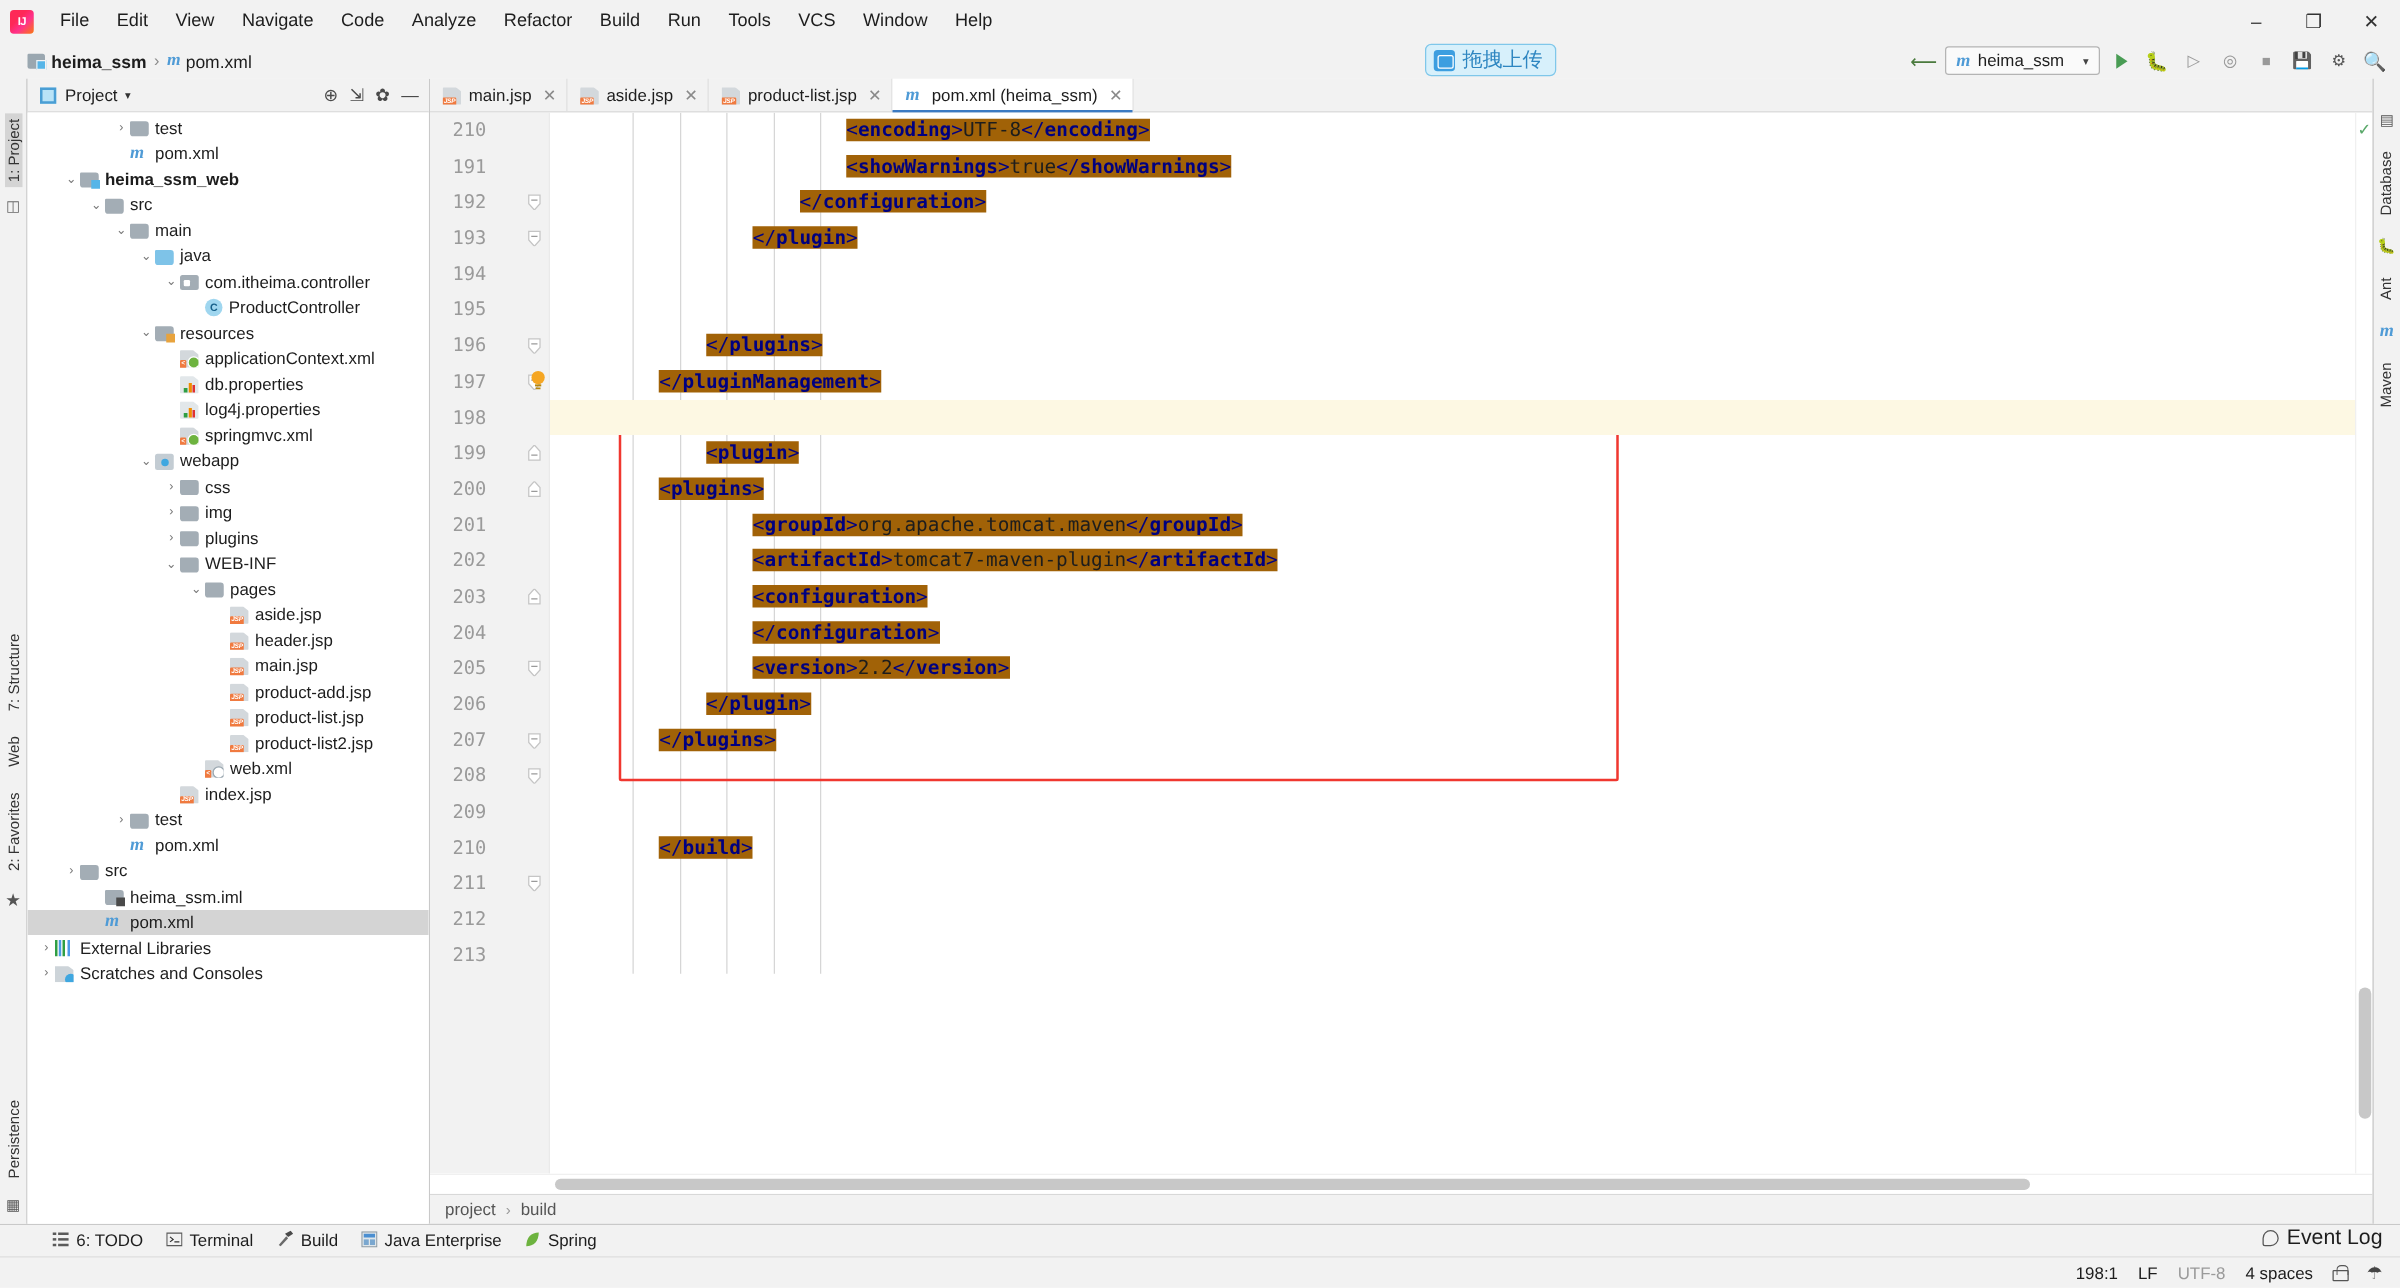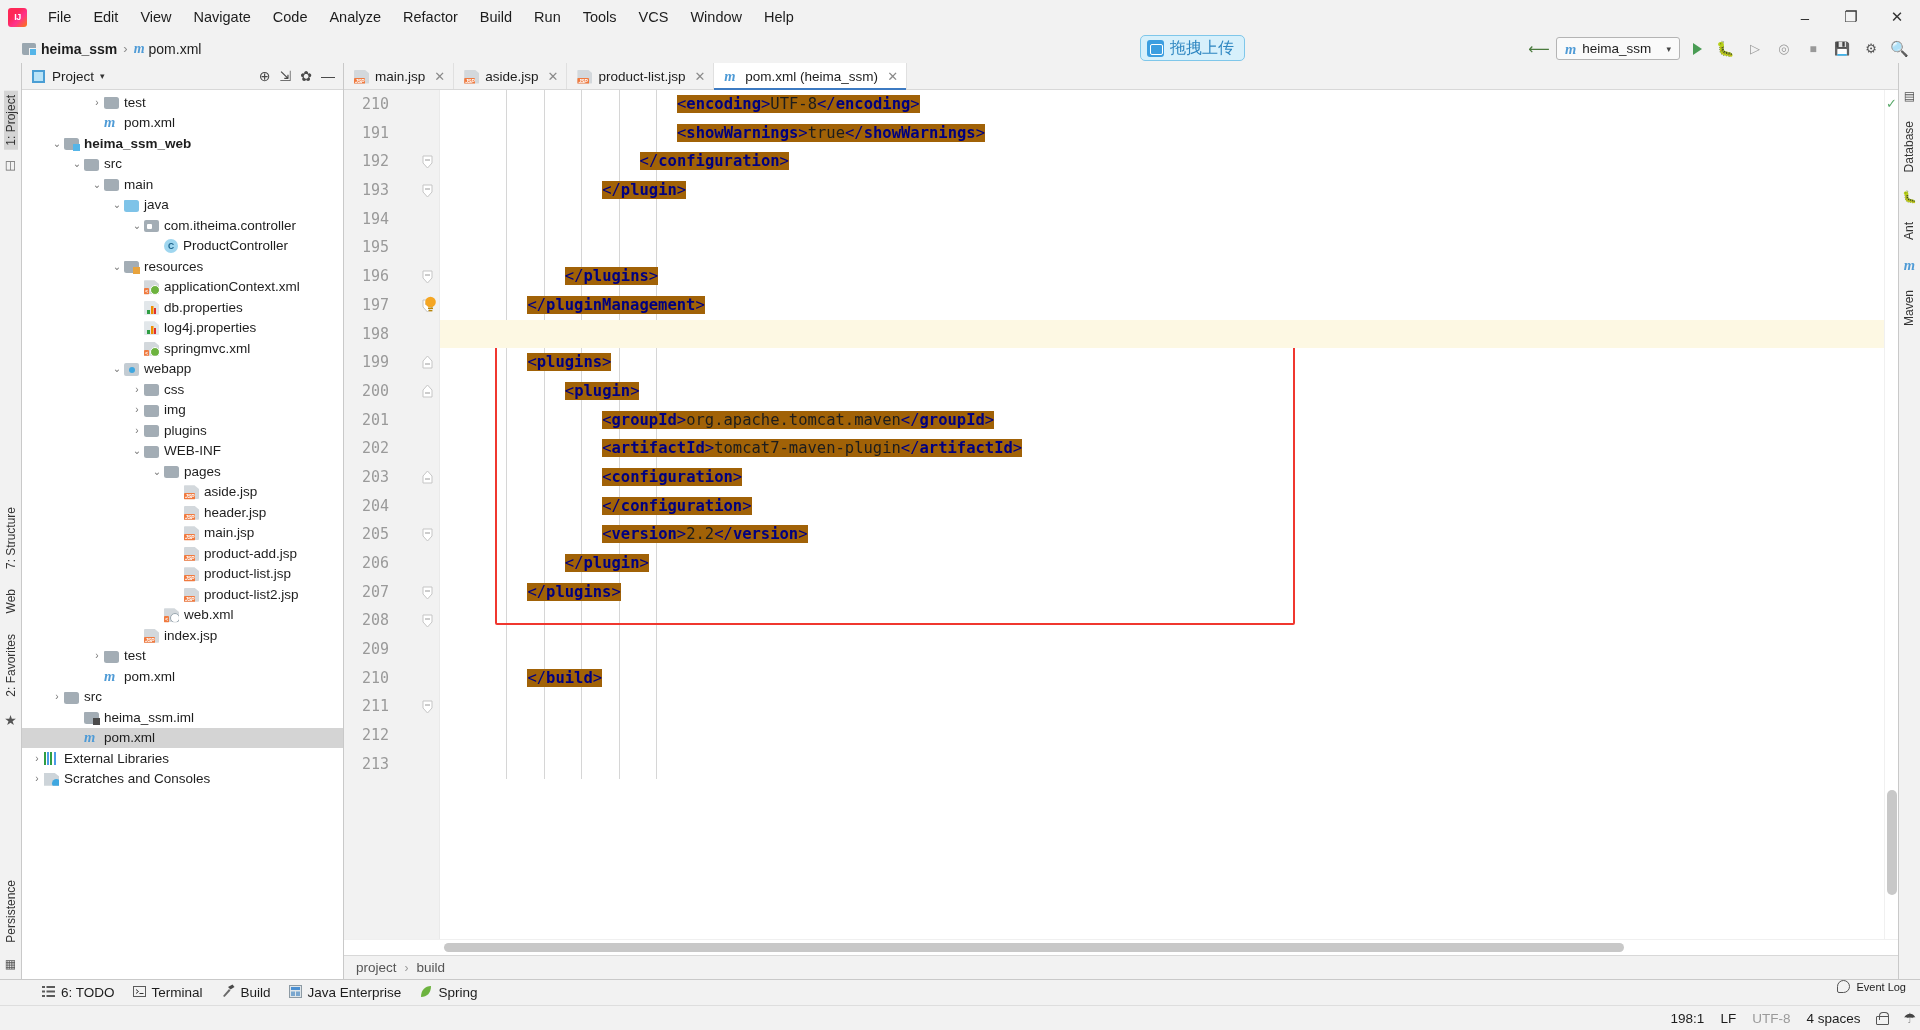--- a/index.html
+++ b/index.html
@@ -243,23 +243,23 @@
     height: 26px; background: #f2f2f2; border-top: 1px solid #c9c9c9;
     display: flex; align-items: center; gap: 18px; padding-left: 42px; flex: none;
   }
   .twbtn { display: flex; align-items: center; gap: 6px; font-size: 13.5px; color: #1d1d1d; }
 
   
   .statusbar {
     height: 25px; background: #f2f2f2; display: flex; align-items: center; flex: none;
     border-top: 1px solid #dedede; position: relative; padding-left: 10px;
   }
-  .sb-right { position: absolute; right: 4px; display: flex; align-items: center; gap: 16px; font-size: 13.5px; color: #1d1d1d; }
+  .sb-right { position: absolute; right: 14px; display: flex; align-items: center; gap: 16px; font-size: 13.5px; color: #1d1d1d; }
   .sb-dim { color: #9a9a9a; }
-  .evt-log { position: absolute; right: 14px; top: -26px; display: flex; align-items: center; gap: 6px; font-size: 11px; }
+  .evt-log { position: absolute; right: 14px; top: -26px; display: flex; align-items: center; gap: 6px; font-size: 17px; }
   .lock { width: 11px; height: 13px; position: relative; display: inline-block; }
   .lock::before { content: ""; position: absolute; left: 0; bottom: 0; width: 11px; height: 7px; border: 1.5px solid #555; border-radius: 1px; }
   .lock::after { content: ""; position: absolute; left: 3px; top: 0; width: 8px; height: 7px; border: 1.5px solid #555; border-bottom: none; border-radius: 4px 4px 0 0; }
   .hat { font-size: 14px; color: #444; }
   .ellipse-ic { width: 13px; height: 13px; border: 1.6px solid #555; border-radius: 50% 50% 50% 2px; display: inline-block; }
 </style>
 </head>
 <body>
 
 <div class="app">
@@ -710,22 +710,22 @@
           <div class="redbox" id="redbox" style="left: 55px; top: 245.385px; width: 800px; height: 289.87px;"></div>
         <div class="cline"><span style="display:inline-block;width:217px"></span><span class="seg"><span class="punc">&lt;</span><span class="tag">encoding</span><span class="punc">&gt;</span><span class="txtv">UTF-8</span><span class="punc">&lt;/</span><span class="tag">encoding</span><span class="punc">&gt;</span></span></div>
             <div class="cline"><span style="display:inline-block;width:217px"></span><span class="seg"><span class="punc">&lt;</span><span class="tag">showWarnings</span><span class="punc">&gt;</span><span class="txtv">true</span><span class="punc">&lt;/</span><span class="tag">showWarnings</span><span class="punc">&gt;</span></span></div>
             <div class="cline"><span style="display:inline-block;width:179.6px"></span><span class="seg"><span class="punc">&lt;/</span><span class="tag">configuration</span><span class="punc">&gt;</span></span></div>
             <div class="cline"><span style="display:inline-block;width:142.2px"></span><span class="seg"><span class="punc">&lt;/</span><span class="tag">plugin</span><span class="punc">&gt;</span></span></div>
             <div class="cline"><span style="display:inline-block;width:30px"></span></div>
             <div class="cline"><span style="display:inline-block;width:30px"></span></div>
             <div class="cline"><span style="display:inline-block;width:104.8px"></span><span class="seg"><span class="punc">&lt;/</span><span class="tag">plugins</span><span class="punc">&gt;</span></span></div>
             <div class="cline"><span style="display:inline-block;width:67.4px"></span><span class="seg"><span class="punc">&lt;/</span><span class="tag">pluginManagement</span><span class="punc">&gt;</span></span></div>
             <div class="cline cur"><span style="display:inline-block;width:30px"></span></div>
+            <div class="cline"><span style="display:inline-block;width:104.8px"></span><span class="seg"><span class="punc">&lt;</span><span class="tag">plugin</span><span class="punc">&gt;</span></span></div>
             <div class="cline"><span style="display:inline-block;width:67.4px"></span><span class="seg"><span class="punc">&lt;</span><span class="tag">plugins</span><span class="punc">&gt;</span></span></div>
-            <div class="cline"><span style="display:inline-block;width:104.8px"></span><span class="seg"><span class="punc">&lt;</span><span class="tag">plugin</span><span class="punc">&gt;</span></span></div>
             <div class="cline"><span style="display:inline-block;width:142.2px"></span><span class="seg"><span class="punc">&lt;</span><span class="tag">groupId</span><span class="punc">&gt;</span><span class="txtv">org.apache.tomcat.maven</span><span class="punc">&lt;/</span><span class="tag">groupId</span><span class="punc">&gt;</span></span></div>
             <div class="cline"><span style="display:inline-block;width:142.2px"></span><span class="seg"><span class="punc">&lt;</span><span class="tag">artifactId</span><span class="punc">&gt;</span><span class="txtv">tomcat7-maven-plugin</span><span class="punc">&lt;/</span><span class="tag">artifactId</span><span class="punc">&gt;</span></span></div>
             <div class="cline"><span style="display:inline-block;width:142.2px"></span><span class="seg"><span class="punc">&lt;</span><span class="tag">configuration</span><span class="punc">&gt;</span></span></div>
             <div class="cline"><span style="display:inline-block;width:142.2px"></span><span class="seg"><span class="punc">&lt;/</span><span class="tag">configuration</span><span class="punc">&gt;</span></span></div>
             <div class="cline"><span style="display:inline-block;width:142.2px"></span><span class="seg"><span class="punc">&lt;</span><span class="tag">version</span><span class="punc">&gt;</span><span class="txtv">2.2</span><span class="punc">&lt;/</span><span class="tag">version</span><span class="punc">&gt;</span></span></div>
             <div class="cline"><span style="display:inline-block;width:104.8px"></span><span class="seg"><span class="punc">&lt;/</span><span class="tag">plugin</span><span class="punc">&gt;</span></span></div>
             <div class="cline"><span style="display:inline-block;width:67.4px"></span><span class="seg"><span class="punc">&lt;/</span><span class="tag">plugins</span><span class="punc">&gt;</span></span></div>
             <div class="cline"><span style="display:inline-block;width:30px"></span></div>
             <div class="cline"><span style="display:inline-block;width:30px"></span></div>
             <div class="cline"><span style="display:inline-block;width:67.4px"></span><span class="seg"><span class="punc">&lt;/</span><span class="tag">build</span><span class="punc">&gt;</span></span></div>

